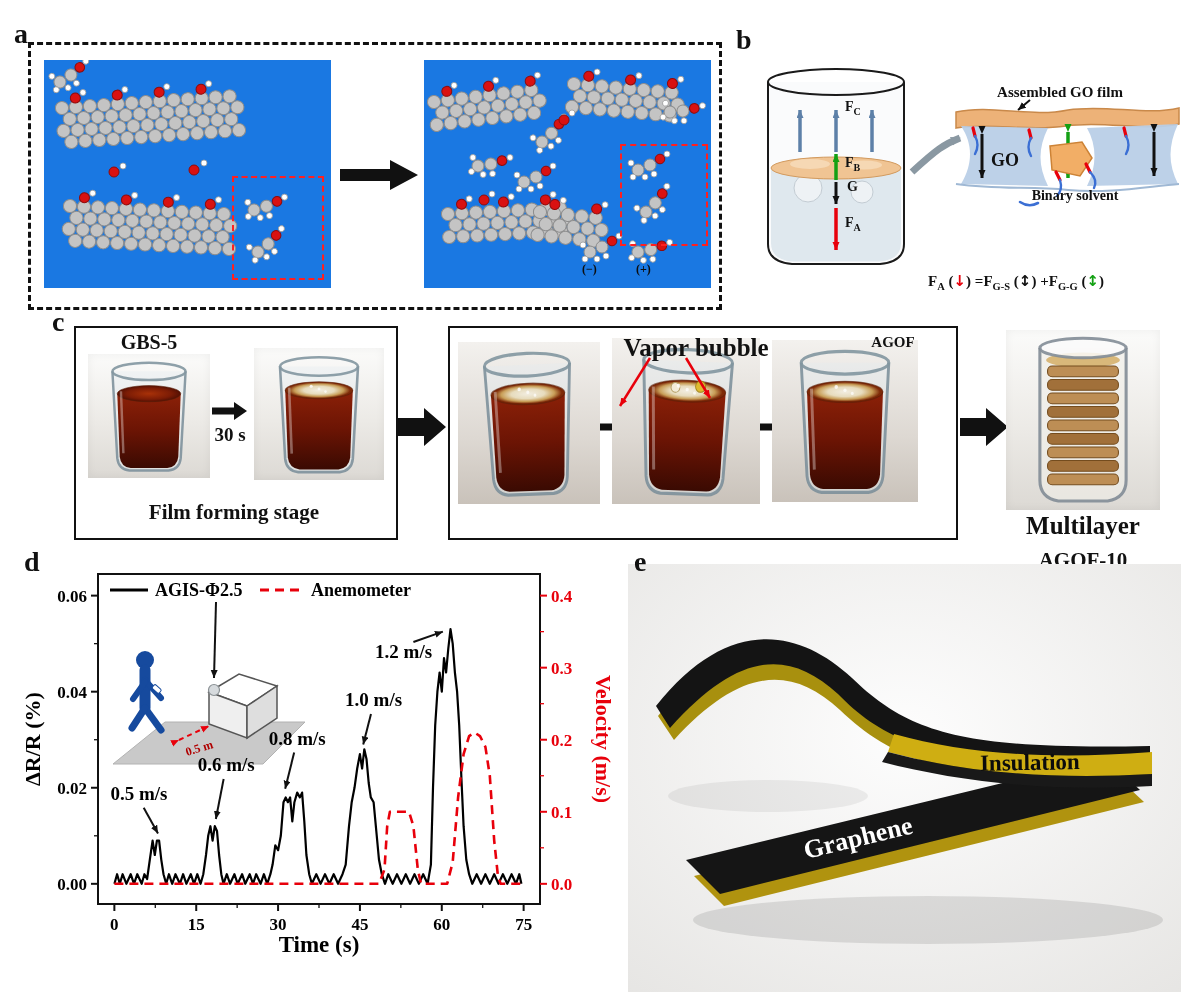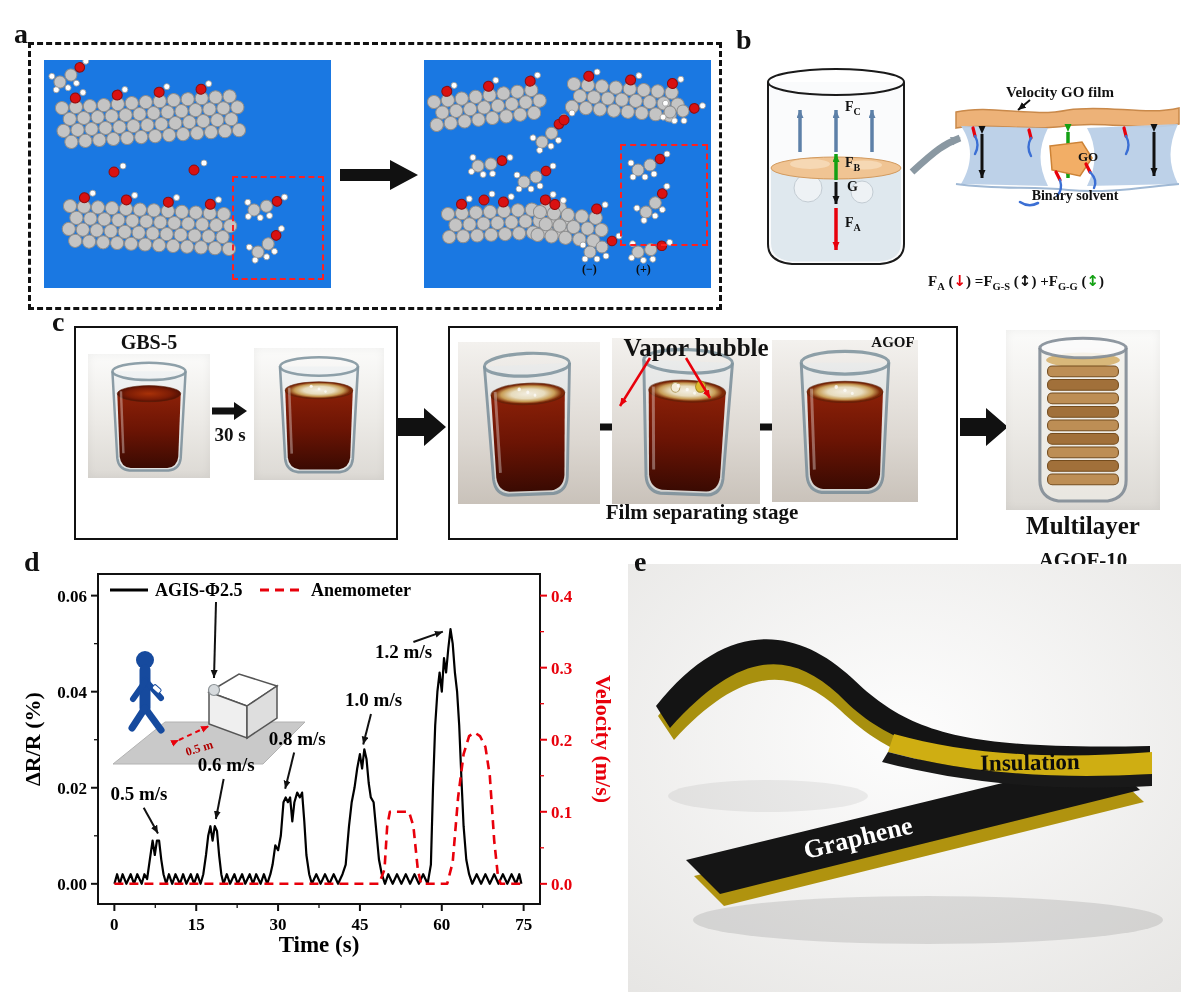--- a/index.html
+++ b/index.html
@@ -469,22 +469,22 @@
         <path d="M290,150 q9,6 18,1" stroke="#3b6fd4" stroke-width="2.6" fill="none"></path>
       </g>
     </g>
   </svg>
 
   <div class="abs blabel" style="left:845px;top:100px"><span>F</span><sub>C</sub></div>
   <div class="abs blabel" style="left:845px;top:156px"><span>F</span><sub>B</sub></div>
   <div class="abs blabel" style="left:847px;top:180px">G</div>
   <div class="abs blabel" style="left:845px;top:216px"><span>F</span><sub>A</sub></div>
 
-  <div class="abs caption" style="left:950px;top:84px;width:220px;font-size:15px">Velocity GO film</div>
-  <div class="abs caption" style="left:1072px;top:150px;width:32px;font-size:13px">GO</div>
+  <div class="abs caption" style="left:950px;top:84px;width:220px;font-size:15px">Assembled GO film</div>
+  <div class="abs caption" style="left:989px;top:150px;width:32px;font-size:18px">GO</div>
   <div class="abs caption" style="left:990px;top:188px;width:170px;font-size:14px">Binary solvent</div>
 
   <div class="abs formula" style="left:928px;top:272px">
     <span>F</span><sub>A</sub><span> (</span><span class="arrowglyph" style="color:#e8000b">↓</span><span>) =</span><span>F</span><sub>G-S</sub><span> (</span><span class="arrowglyph" style="color:#111">↕</span><span>) +</span><span>F</span><sub>G-G</sub><span> (</span><span class="arrowglyph" style="color:#13a013">↕</span><span>)</span>
   </div>
 
   <div class="abs letter" style="left:52px;top:308px">c</div>
 
   <div class="abs cbox" style="left:74px;top:326px;width:320px;height:210px"></div>
   <div class="abs caption" style="left:88px;top:331px;width:122px;font-size:20px">GBS-5</div>
@@ -544,20 +544,21 @@
    <path d="M24,32 L26,83 Q27,91 35,92 L65,92 Q73,91 74,83 L76,32 Z" fill="url(#lg2)"></path>
    <ellipse cx="50" cy="32" rx="26" ry="6.5" fill="url(#fg2)" stroke="rgba(90,30,8,0.6)" stroke-width="0.8"></ellipse>
 
    <circle cx="44" cy="29" r="1.2" fill="#fff" opacity="0.8"></circle>
           <circle cx="55" cy="33" r="1" fill="#fff" opacity="0.7"></circle>
           <circle cx="50" cy="31" r="1.1" fill="#fff" opacity="0.7"></circle>
    <ellipse cx="50" cy="14" rx="30" ry="7" fill="none" stroke="rgba(130,150,160,0.9)" stroke-width="2"></ellipse>
    <path d="M27,30 L29,80" stroke="rgba(255,255,255,0.35)" stroke-width="2" fill="none"></path>
   </g>
       </svg></div>
+  <div class="abs caption" style="left:84px;top:500px;width:300px;font-size:21px">Film forming stage</div>
 
   <svg class="abs" style="left:398px;top:406px" width="48" height="42">
       <polygon points="0,12 26,12 26,2 48,21 26,40 26,30 0,30" fill="#111"></polygon>
     </svg>
 
   <div class="abs cbox" style="left:448px;top:326px;width:506px;height:210px"></div>
   <div class="abs photo-dark" style="left:458px;top:342px;width:142px;height:162px"><svg viewBox="0 0 100 100" width="100%" height="100%" preserveAspectRatio="none">
   <defs>
    <linearGradient id="lg3" x1="0" y1="0" x2="0" y2="1">
             <stop offset="0" stop-color="#8c2108"></stop>
@@ -662,21 +663,20 @@
   <svg class="abs" style="left:590px;top:352px" width="200" height="70">
     <defs>
         <marker id="vR" markerUnits="userSpaceOnUse" markerWidth="12" markerHeight="10" refX="8" refY="3.5" orient="auto">
           <path d="M0,0 L8,3.5 L0,7 Z" fill="#e8000b"></path>
         </marker>
       </defs>
     <line x1="60" y1="6" x2="30" y2="54" stroke="#e8000b" stroke-width="2.5" marker-end="url(#vR)"></line>
     <line x1="96" y1="6" x2="120" y2="46" stroke="#e8000b" stroke-width="2.5" marker-end="url(#vR)"></line>
   </svg>
   <div class="abs caption" style="left:838px;top:334px;width:110px;font-size:15px">AGOF</div>
-  <div class="abs caption" style="left:552px;top:500px;width:300px;font-size:21px">Film separating stage</div>
 
   <svg class="abs" style="left:960px;top:406px" width="48" height="42">
       <polygon points="0,12 26,12 26,2 48,21 26,40 26,30 0,30" fill="#111"></polygon>
     </svg>
 
   <div class="abs photo" style="left:1006px;top:330px;width:154px;height:180px" id="multilayer-photo"><svg viewBox="0 0 100 120" width="100%" height="100%" preserveAspectRatio="none">
    <path d="M22,12 L22,100 Q22,112 34,114 L66,114 Q78,112 78,100 L78,12" fill="rgba(240,238,232,0.6)" stroke="rgba(130,140,150,0.9)" stroke-width="2"></path>
    <ellipse cx="50" cy="20" rx="24" ry="5" fill="#d9b87a"></ellipse>
    <rect x="27" y="24" width="46" height="7.2" rx="3" fill="#bd8e55" stroke="#744c1e" stroke-width="0.7"></rect>
         <rect x="27" y="33" width="46" height="7.2" rx="3" fill="#a1703a" stroke="#744c1e" stroke-width="0.7"></rect>

